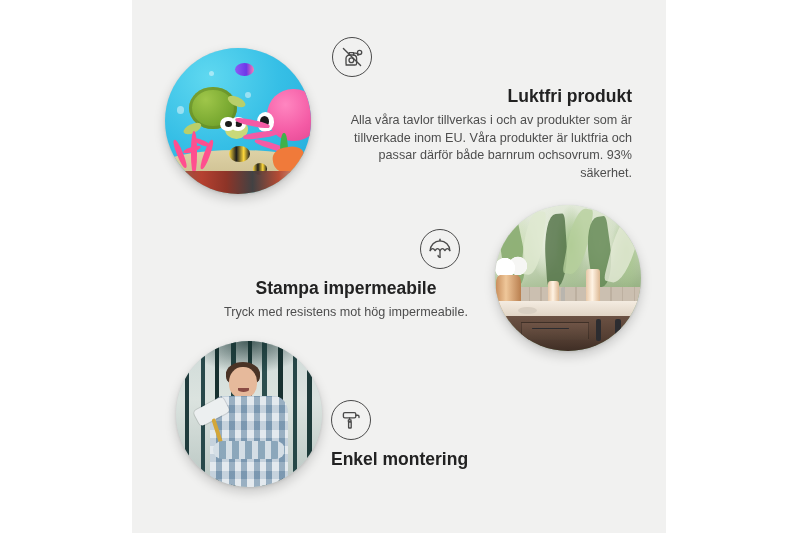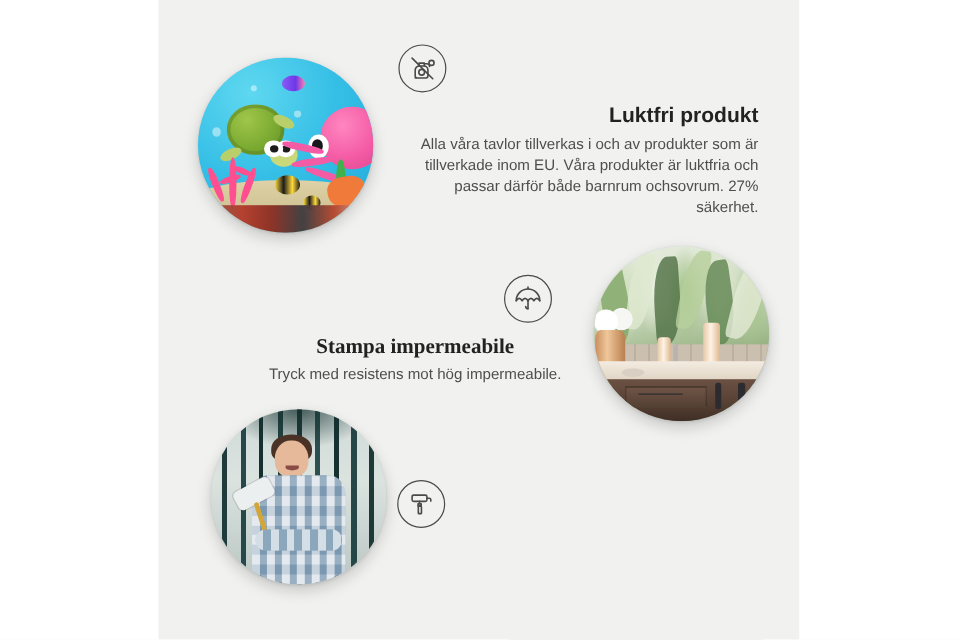--- a/index.html
+++ b/index.html
@@ -298,21 +298,21 @@
     color: #4e4e4e;
     font-size: 12.6px;
     line-height: 17.5px;
   }
 
   
   #feature-odorless { left: 332px; top: 37px; width: 300px; text-align: right; }
   
   #feature-waterproof { left: 215px; top: 229px; width: 262px; text-align: center; }
   #feature-waterproof .icon-wrap { display:flex; justify-content:flex-end; padding-right: 17px; }
-  #feature-waterproof .feature-title { font-size: 17.5px; font-family: Liberation Serif, serif; }
+  #feature-waterproof .feature-title { font-size: 17.5px; }
   #feature-waterproof .feature-body { font-size: 12.6px; }
   
   #feature-easy { left: 331px; top: 400px; width: 260px; }
 </style>
 </head>
 <body>
 
 <div id="stage">
 
   <div id="panel"></div>
@@ -360,21 +360,21 @@
       <svg width="26" height="26" viewBox="0 0 26 26" fill="none" stroke="#4a4a4a" stroke-width="1.35" stroke-linecap="round" stroke-linejoin="round">
         <path d="M7 21h9a1.6 1.6 0 0 0 1.6-1.6v-5.1A3.4 3.4 0 0 0 14.2 11h-3.6A3.4 3.4 0 0 0 7 14.3v5.1A1.6 1.6 0 0 0 8.6 21z"></path>
         <path d="M10.2 11V8.6h4.4V11"></path>
         <path d="M14.6 9.1h2.1a2.3 2.3 0 0 1 2.3 2.3"></path>
         <circle cx="20.6" cy="8.4" r="2.1"></circle>
         <circle cx="12.4" cy="16.2" r="2.4"></circle>
         <line x1="4.4" y1="4.4" x2="21.6" y2="21.6"></line>
       </svg>
     </div>
     <div class="feature-title">Luktfri produkt</div>
-    <div class="feature-body">Alla våra tavlor tillverkas i och av produkter som är tillverkade inom EU. Våra produkter är luktfria och passar därför både barnrum ochsovrum. 27% säkerhet.</div>
+    <div class="feature-body">Alla våra tavlor tillverkas i och av produkter som är tillverkade inom EU. Våra produkter är luktfria och passar därför både barnrum ochsovrum. 93% säkerhet.</div>
   </div>
 
   <div class="feature" id="feature-waterproof">
     <div class="icon-wrap">
       <div class="icon-circle">
         <svg width="26" height="26" viewBox="0 0 26 26" fill="none" stroke="#4a4a4a" stroke-width="1.35" stroke-linecap="round" stroke-linejoin="round">
           <path d="M3.2 14.6a9.8 9.8 0 0 1 19.6 0"></path>
           <path d="M3.2 14.6c1.6-2.6 3.3-2.6 4.9 0 1.6-2.6 3.3-2.6 4.9 0 1.6-2.6 3.3-2.6 4.9 0 1.6-2.6 3.3-2.6 4.9 0"></path>
           <line x1="13" y1="14.6" x2="13" y2="21.3"></line>
           <path d="M13 21.3a1.9 1.9 0 0 1-1.9-1.9"></path>
@@ -431,15 +431,16 @@
 
   <div class="feature" id="feature-easy">
     <div class="icon-circle">
       <svg width="26" height="26" viewBox="0 0 26 26" fill="none" stroke="#4a4a4a" stroke-width="1.35" stroke-linecap="round" stroke-linejoin="round">
         <rect x="5.4" y="5.6" width="12.4" height="5.2" rx="1.4"></rect>
         <path d="M17.8 8.2h1.9a1.3 1.3 0 0 1 1.3 1.3v1.1"></path>
         <path d="M11.6 10.8v2.1h-1.2v1.9h2.6v-1.9h-1.2"></path>
         <rect x="10.6" y="14.8" width="2.6" height="6.2" rx="0.6"></rect>
       </svg>
     </div>
+    <div class="feature-title">Enkel montering</div>
   </div>
 
 </div>
 
 </body></html>

